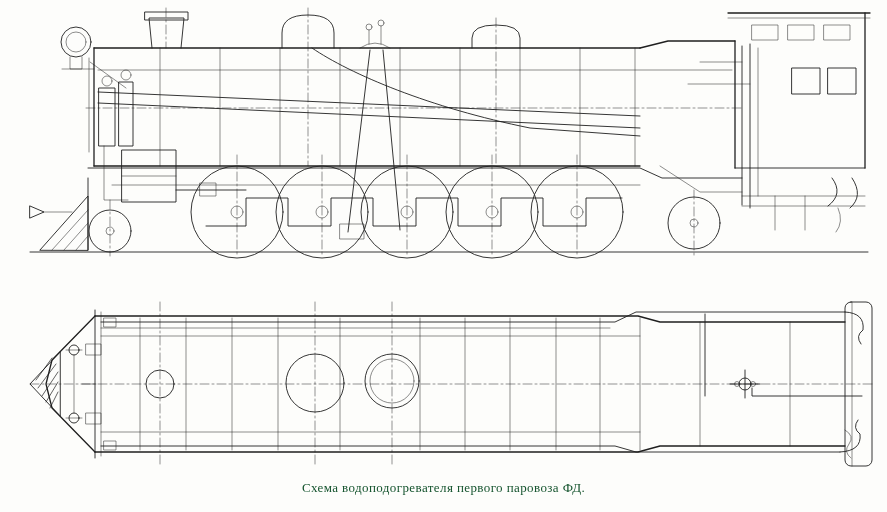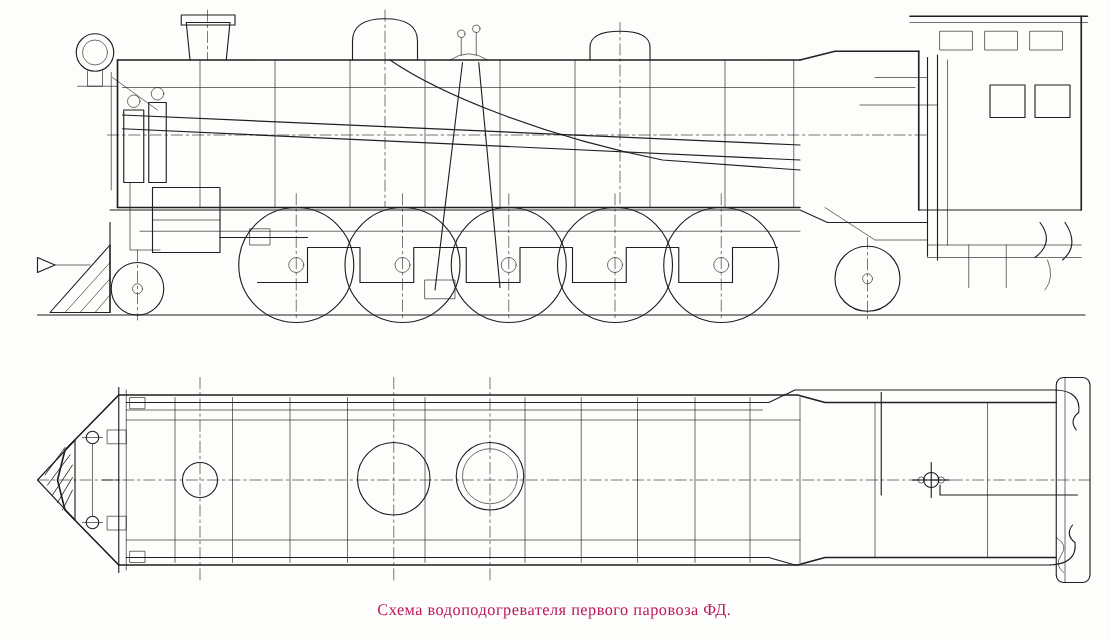--- a/index.html
+++ b/index.html
@@ -10,21 +10,21 @@
   }
   svg{position:absolute;left:0;top:0;}
   svg *{vector-effect:non-scaling-stroke;}
   .thin{stroke-width:.6;opacity:.85;}
   .mid{stroke-width:.9;}
   .thick{stroke-width:1.3;}
   .dash{stroke-width:.6;stroke-dasharray:9 3 2 3;opacity:.8;}
   .hatch{stroke-width:.7;}
   #caption{
     position:absolute;left:0;right:0;top:480px;
-    text-align:center;font-size:13px;letter-spacing:.4px;color:#be185d;
+    text-align:center;font-size:13px;letter-spacing:.4px;color:#14532d;
   }
 </style>
 </head>
 <body>
 
 <div id="page">
 
   <svg width="887" height="474" viewBox="0 0 887 474">
 
     <g fill="none" stroke="#1f1f1f" stroke-width="1" stroke-linecap="round" stroke-linejoin="round">

